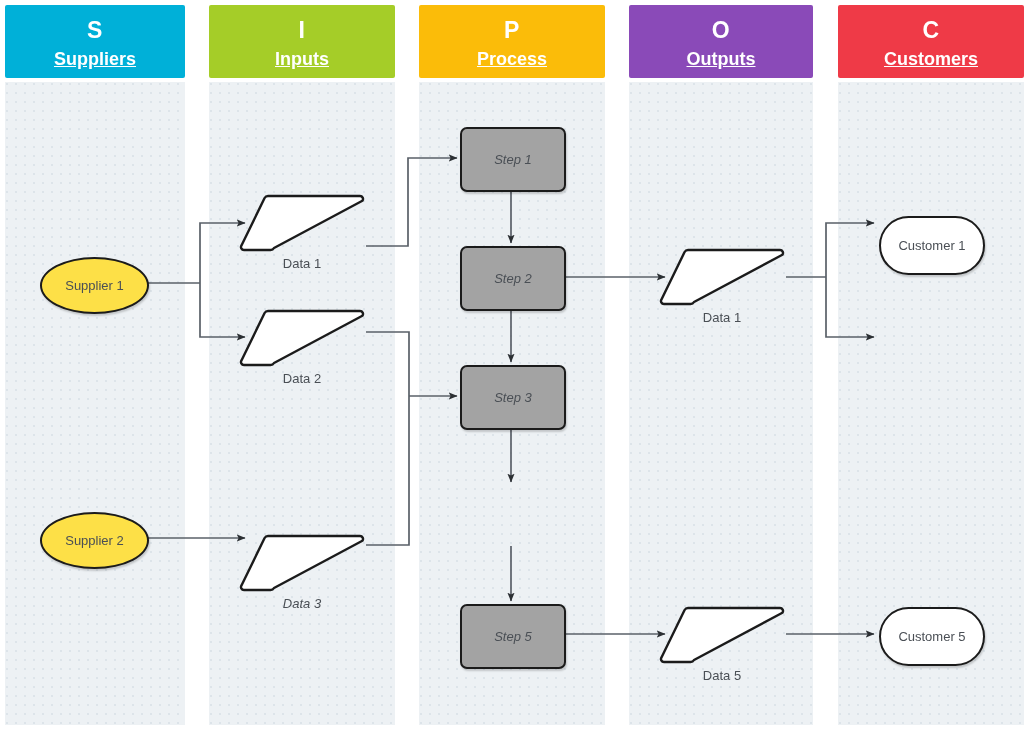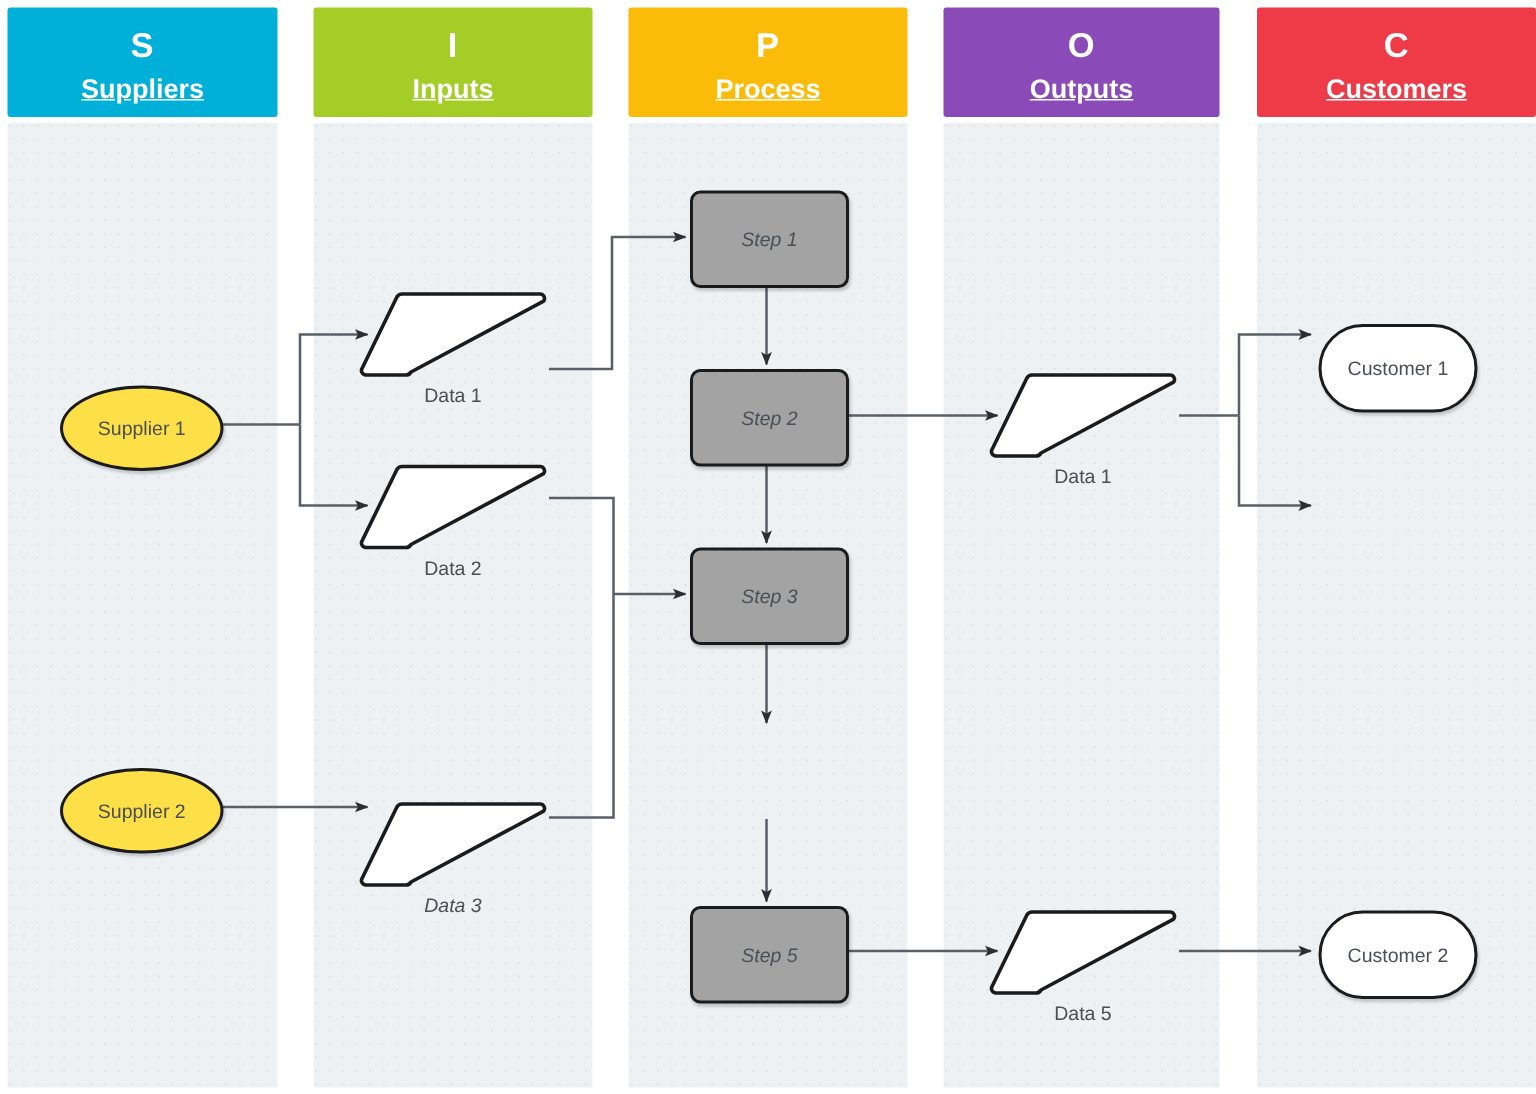--- a/index.html
+++ b/index.html
@@ -239,16 +239,16 @@
         <path d="M30,4 h92 a3,3 0 0 1 2.4,4.8 L36,56 a4,4 0 0 1 -3.4,2 H6 a3,3 0 0 1 -2.4,-4.8 L26.6,6 a4,4 0 0 1 3.4,-2 Z" fill="#ffffff" stroke="#1b1b1b" stroke-width="2.4" stroke-linejoin="round"></path>
       </svg>
     </div>
     <div class="para-caption" style="top:64px;">Data 5</div>
   </div>
 
   <div class="shape stadium" style="left:879px; top:196px; width:102px; height:55px;margin-top:20px;">
     <div class="shape-label">Customer 1</div>
   </div>
   <div class="shape stadium" style="left:879px; top:607px; width:102px; height:55px;">
-    <div class="shape-label">Customer 2</div>
+    <div class="shape-label">Customer 5</div>
   </div>
 
 </div>
 
 </body></html>

